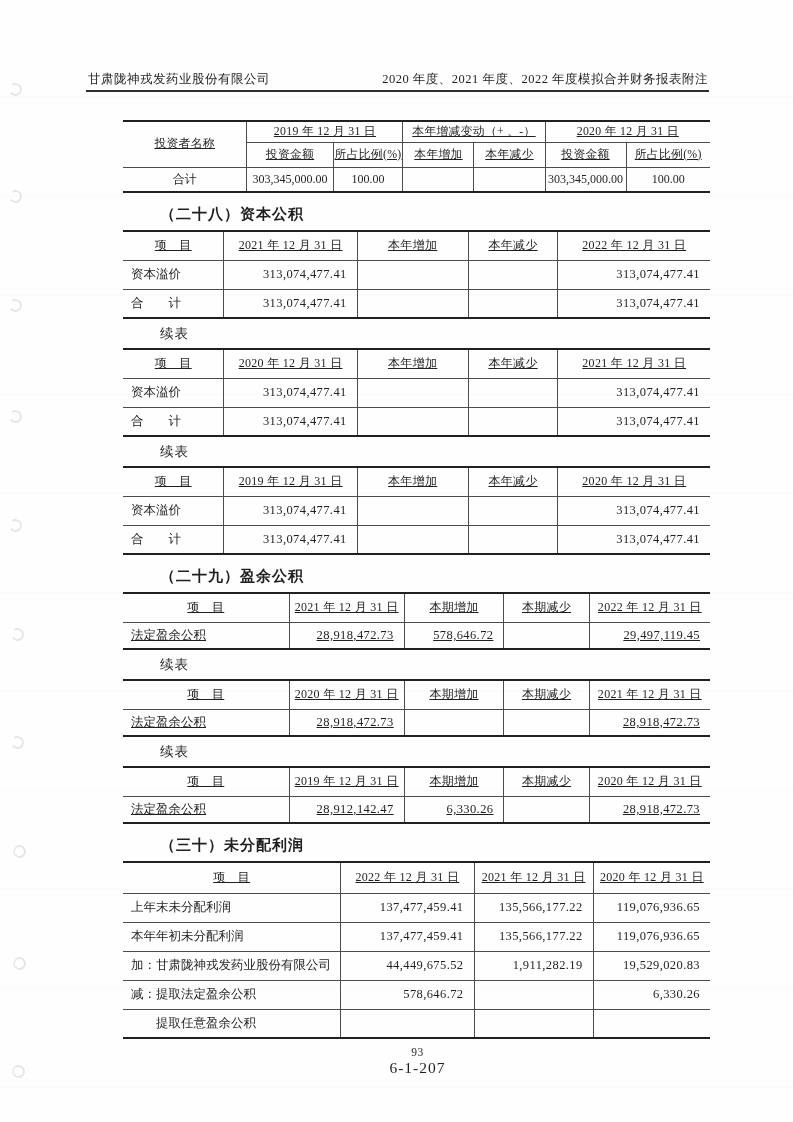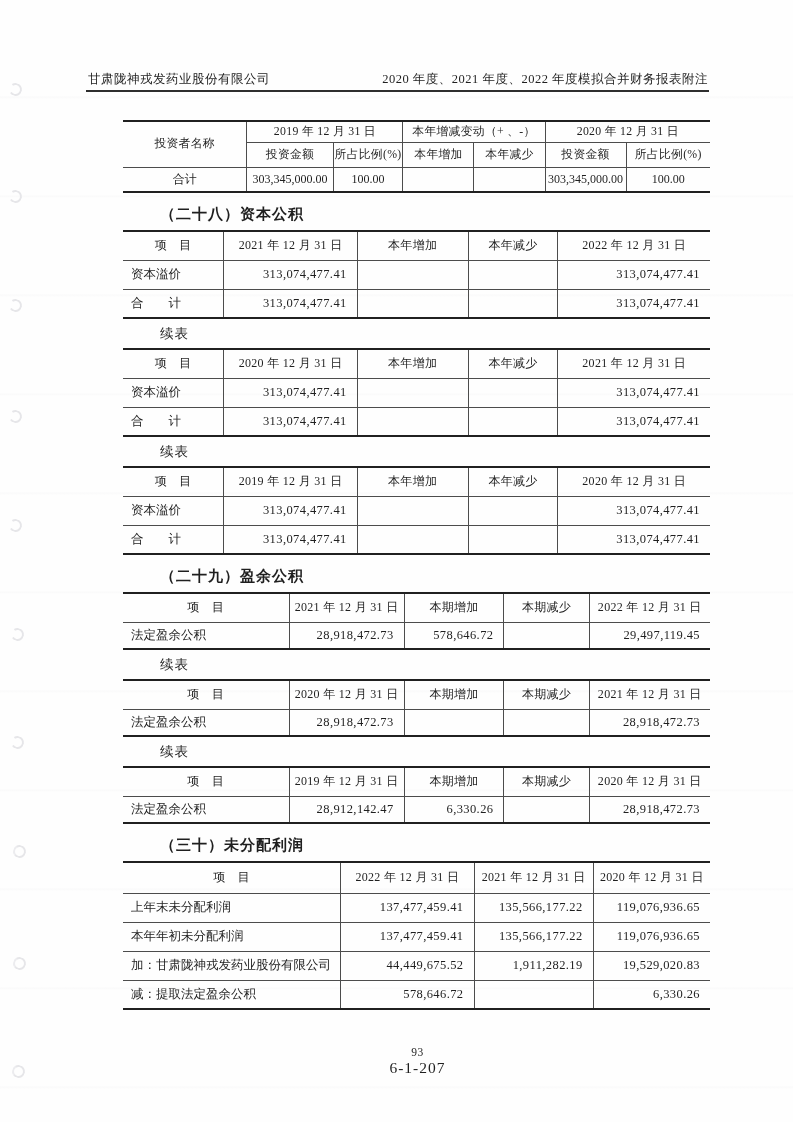--- a/index.html
+++ b/index.html
@@ -46,34 +46,34 @@
     width: 100%; border-collapse: collapse; table-layout: fixed;
     border-top: 2px solid #202020; border-bottom: 2px solid #202020;
     font-size: 12.5px;
   }
   table.t th, table.t td {
     border: 1px solid #4c4c4c;
     font-weight: normal; padding: 0; white-space: nowrap; overflow: visible;
   }
   table.t tr > *:first-child { border-left: 0; }
   table.t tr > *:last-child  { border-right: 0; }
-  table.t th { text-align: center; font-size: 12px; letter-spacing: 0.3px; }
+  table.t th { text-align: center; font-size: 12px; letter-spacing: 0.3px; text-decoration: underline; }
   table.t td.num   { text-align: right; padding-right: 10px; letter-spacing: 0.4px; }
   table.t td.label { text-align: left;  padding-left: 8px; }
 
   
   table.inv th { height: 21px; font-size: 11.8px; }
   table.inv tr:nth-child(2) th { height: 25px; }
   table.inv td { height: 25px; text-align: center; font-size: 12px; letter-spacing: 0; }
 
   
   table.t5 th { height: 29px; }
   table.t5 td { height: 29px; }
   table.t5s th { height: 29px; }
-  table.t5s td { height: 27px; }
+  table.t5s td { height: 27px; text-decoration: underline; }
 
   
   table.t4 th { height: 31px; }
   table.t4 td { height: 29px; font-family: Liberation Serif, serif; }
 
   .sec-heading {
     font-size: 15px; font-weight: bold; letter-spacing: 1px;
     margin: 12px 0 6px 37px;
   }
   .cont-label { font-size: 13.5px; margin: 6px 0 5px 37px; letter-spacing: 1px; }
@@ -373,20 +373,26 @@
           <td class="num">44,449,675.52</td>
           <td class="num">1,911,282.19</td>
           <td class="num">19,529,020.83</td>
         </tr>
         <tr>
           <td class="label">减：提取法定盈余公积</td>
           <td class="num">578,646.72</td>
           <td class="num"></td>
           <td class="num">6,330.26</td>
         </tr>
+        <tr>
+          <td class="label">　　提取任意盈余公积</td>
+          <td class="num"></td>
+          <td class="num"></td>
+          <td class="num"></td>
+        </tr>
       </tbody>
     </table>
 
 </div>
 
 <div class="doc-footer">
   <span class="page-num">93</span>
   <span class="doc-num">6-1-207</span>
 </div>
 

